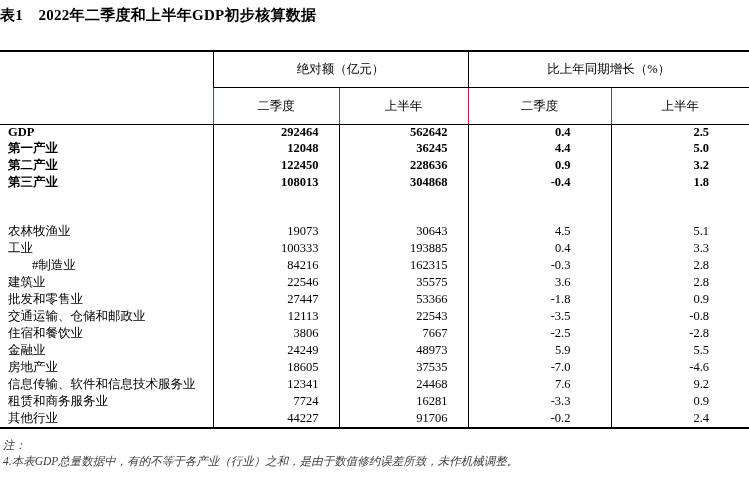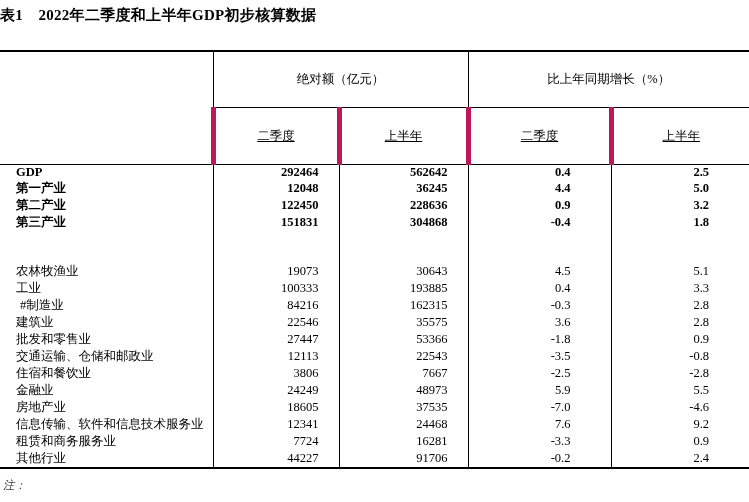--- a/index.html
+++ b/index.html
@@ -13,30 +13,30 @@
     font-size:15px;font-weight:bold;letter-spacing:.3px;
   }
   table.gdp{
     margin-top:25px;width:749px;
     border-collapse:collapse;table-layout:fixed;
     border-top:2px solid #000;border-bottom:2px solid #000;
     font-size:12.5px;
   }
   col.c0{width:213px;} col.c1{width:126px;} col.c2{width:129px;}
   col.c3{width:143px;} col.c4{width:138px;}
-  th{font-weight:normal;text-align:center;padding:18px;}
+  th{font-weight:normal;text-align:center;padding:8px;}
   tr.grow th{height:19px;}
   tr.srow th{height:20px;}
   th.corner{border-bottom:1px solid #000;}
   th.group{border-left:1px solid #000;border-bottom:1px solid #000;}
-  th.sub{border-left:5px solid #be185d;border-bottom:1px solid #000;text-decoration:underline;}
+  th.sub{border-left:1px solid #be185d;border-bottom:1px solid #000;}
   tbody td{padding:0;vertical-align:middle;}
   tbody td:not(:first-child){border-left:1px solid #000;}
-  td.label{text-align:left;padding-left:16px;}
-  td.label.ind{padding-left:20px;}
+  td.label{text-align:left;padding-left:8px;}
+  td.label.ind{padding-left:32px;}
   td.num{text-align:right;}
   td.abs{padding-right:20px;}
   td.gro{padding-right:40px;margin-left:13px;}
   tr.sec1 td{height:15px;}
   tr.spacer td{height:32px;}
   tr.sec2 td{height:17px;}
   tr.b td{font-weight:bold;}
   .notes{
     margin-top:8px;padding-left:3px;
     font-style:italic;font-size:11.5px;line-height:16.2px;color:#3d3d3d;
@@ -87,21 +87,21 @@
       </tr>
       <tr class="sec1 b">
         <td class="label">第二产业</td>
         <td class="num abs">122450</td>
         <td class="num abs">228636</td>
         <td class="num gro">0.9</td>
         <td class="num gro">3.2</td>
       </tr>
       <tr class="sec1 b">
         <td class="label">第三产业</td>
-        <td class="num abs">151831</td>
+        <td class="num abs">108013</td>
         <td class="num abs">304868</td>
         <td class="num gro">-0.4</td>
         <td class="num gro">1.8</td>
       </tr>
       <tr class="spacer">
         <td></td>
           <td></td>
           <td></td>
           <td></td>
           <td></td>
@@ -188,15 +188,16 @@
         <td class="num abs">44227</td>
         <td class="num abs">91706</td>
         <td class="num gro">-0.2</td>
         <td class="num gro">2.4</td>
       </tr>
     </tbody>
   </table>
 
   <div class="notes">
     <div class="note">注：</div>
+    <div class="note">4.本表GDP总量数据中，有的不等于各产业（行业）之和，是由于数值修约误差所致，未作机械调整。</div>
   </div>
 
 </div>
 
 </body></html>

